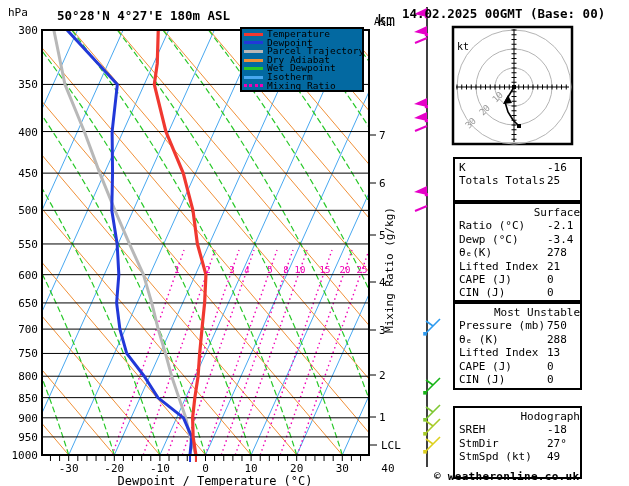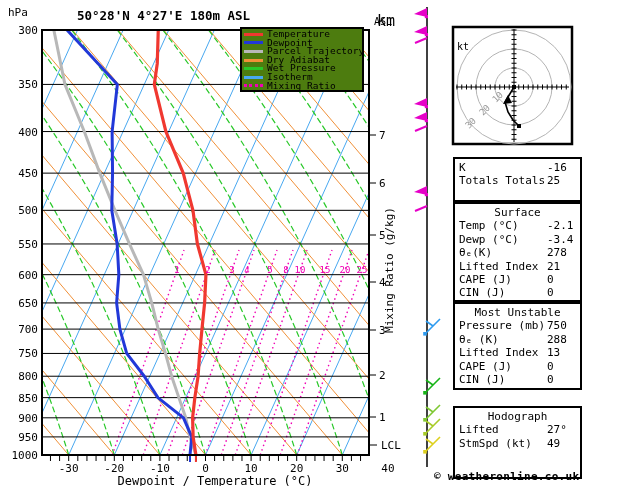--- a/index.html
+++ b/index.html
@@ -1,34 +1,34 @@
 <!DOCTYPE html>
 <html><head>
 <meta charset="utf-8">
 <style>
   html,body{margin:0;padding:0;background:#fff;}
   #stage{position:relative;width:629px;height:486px;background:#fff;overflow:hidden;
          font-family:"DejaVu Sans Mono","DejaVu Sans",monospace;color:#000;}
   #stage svg{position:absolute;left:0;top:0;}
-  .hdr{position:absolute;font-weight:bold;font-size:12.5px;white-space:pre;margin-left:20px;}
+  .hdr{position:absolute;font-weight:bold;font-size:12.5px;white-space:pre;}
   #station-title{left:57px;top:8px;}
   #date-title{left:402px;top:6px;}
   #unit-hpa{position:absolute;left:8px;top:6px;font-size:11px;}
   #unit-km{position:absolute;left:377px;top:12px;font-size:15px;}
   #unit-asl{position:absolute;left:374px;top:16px;font-size:10px;}
-  #legend{position:absolute;left:240px;top:27px;width:124px;height:65px;background:#4d7c0f;
+  #legend{position:absolute;left:240px;top:27px;width:124px;height:65px;background:#0369a1;
           border:2px solid #000;box-sizing:border-box;padding:1px 0 8px 2px;z-index:5;}
   .lg-row{height:8.6px;line-height:8.6px;font-size:9.5px;white-space:nowrap;display:flex;align-items:center;}
   .lg-swatch{display:inline-block;width:19px;height:0;border-top:3px solid #000;margin-right:4px;flex:0 0 auto;}
   .lg-swatch.dotted{border-top-style:dotted;border-top-width:3px;}
   .panel-box{position:absolute;left:453px;width:129px;border:2px solid #000;box-sizing:border-box;
              background:#fff;padding-top:2px;}
   .p-row{position:relative;height:13.4px;line-height:13.4px;font-size:11px;white-space:pre;padding-left:4px;}
   .p-row .val{position:absolute;left:92px;top:0;}
-  .p-head{height:13.4px;line-height:13.4px;font-size:11px;text-align:center;}
+  .p-head{height:13.4px;line-height:13.4px;font-size:11px;text-align:right;}
   #copyright{position:absolute;left:434px;top:470px;font-size:11px;font-weight:bold;letter-spacing:0.3px;}
   #kt-label{position:absolute;left:457px;top:41px;font-size:10px;}
 </style>
 </head>
 <body>
 
 <div id="stage">
   <svg id="chart-svg" width="629" height="486" viewBox="0 0 629 486">
       <defs>
         <clipPath id="plotclip">
@@ -336,20 +336,21 @@
         <text x="483" y="116" font-size="9px" fill="#999" transform="rotate(-45 483 116)">20</text>
         <text x="469" y="129" font-size="9px" fill="#999" transform="rotate(-45 469 129)">30</text>
         <polyline points="514,87 508,97 505,102 508,112 513,120 519,126" fill="none" stroke="#000" stroke-width="1.6"></polyline>
         <polygon points="503,104 512,103 508,95" fill="#000"></polygon>
         <rect x="512" y="85" width="4" height="4" fill="#000"></rect>
         <rect x="517" y="124" width="4" height="4" fill="#000"></rect>
       </g>
     </svg>
 
   <div class="hdr" id="station-title">50°28'N 4°27'E 180m ASL</div>
+  <div class="hdr" id="date-title">14.02.2025 00GMT (Base: 00)</div>
   <div id="unit-hpa">hPa</div>
   <div id="unit-km">km</div>
   <div id="unit-asl">ASL</div>
 
   <div id="legend">
       <div class="lg-row">
         <span class="lg-swatch" style="border-top-color: rgb(240, 56, 48);"></span>
         <span>Temperature</span>
       </div>
       <div class="lg-row">
@@ -359,57 +360,58 @@
       <div class="lg-row">
         <span class="lg-swatch" style="border-top-color: rgb(184, 184, 184);"></span>
         <span>Parcel Trajectory</span>
       </div>
       <div class="lg-row">
         <span class="lg-swatch" style="border-top-color: rgb(240, 144, 56);"></span>
         <span>Dry Adiabat</span>
       </div>
       <div class="lg-row">
         <span class="lg-swatch" style="border-top-color: rgb(40, 200, 40);"></span>
-        <span>Wet Pressure</span>
+        <span>Wet Dewpoint</span>
       </div>
       <div class="lg-row">
         <span class="lg-swatch" style="border-top-color: rgb(72, 168, 240);"></span>
         <span>Isotherm</span>
       </div>
       <div class="lg-row">
         <span class="lg-swatch dotted" style="border-top-color: rgb(240, 0, 180);"></span>
         <span>Mixing Ratio</span>
       </div>
     </div>
 
   <div id="kt-label">kt</div>
 
   <div id="panel-root">
       <div class="panel-box" style="top: 157px; height: 45px;">
         <div class="p-row"><span>K</span><span class="val">-16</span></div>
         <div class="p-row"><span>Totals Totals</span><span class="val">25</span></div>
       </div>
       <div class="panel-box" style="top: 202px; height: 100px;">
         <div class="p-head">Surface</div>
-        <div class="p-row"><span>Temp (°C)</span><span class="val">-2.1</span></div>
+        <div class="p-row"><span>Ratio (°C)</span><span class="val">-2.1</span></div>
         <div class="p-row"><span>Dewp (°C)</span><span class="val">-3.4</span></div>
         <div class="p-row"><span>θₑ(K)</span><span class="val">278</span></div>
         <div class="p-row"><span>Lifted Index</span><span class="val">21</span></div>
         <div class="p-row"><span>CAPE (J)</span><span class="val">0</span></div>
         <div class="p-row"><span>CIN (J)</span><span class="val">0</span></div>
       </div>
       <div class="panel-box" style="top: 302px; height: 88px;">
         <div class="p-head">Most Unstable</div>
         <div class="p-row"><span>Pressure (mb)</span><span class="val">750</span></div>
         <div class="p-row"><span>θₑ (K)</span><span class="val">288</span></div>
         <div class="p-row"><span>Lifted Index</span><span class="val">13</span></div>
         <div class="p-row"><span>CAPE (J)</span><span class="val">0</span></div>
         <div class="p-row"><span>CIN (J)</span><span class="val">0</span></div>
       </div>
       <div class="panel-box" style="top: 406px; height: 73px;">
         <div class="p-head">Hodograph</div>
-        <div class="p-row"><span>Lifted</span><span class="val">27°</span></div>
+        <div class="p-row"><span>SREH</span><span class="val">-18</span></div>
+        <div class="p-row"><span>StmDir</span><span class="val">27°</span></div>
         <div class="p-row"><span>StmSpd (kt)</span><span class="val">49</span></div>
       </div>
     </div>
 
   <div id="copyright">© weatheronline.co.uk</div>
 </div>
 
 </body></html>

